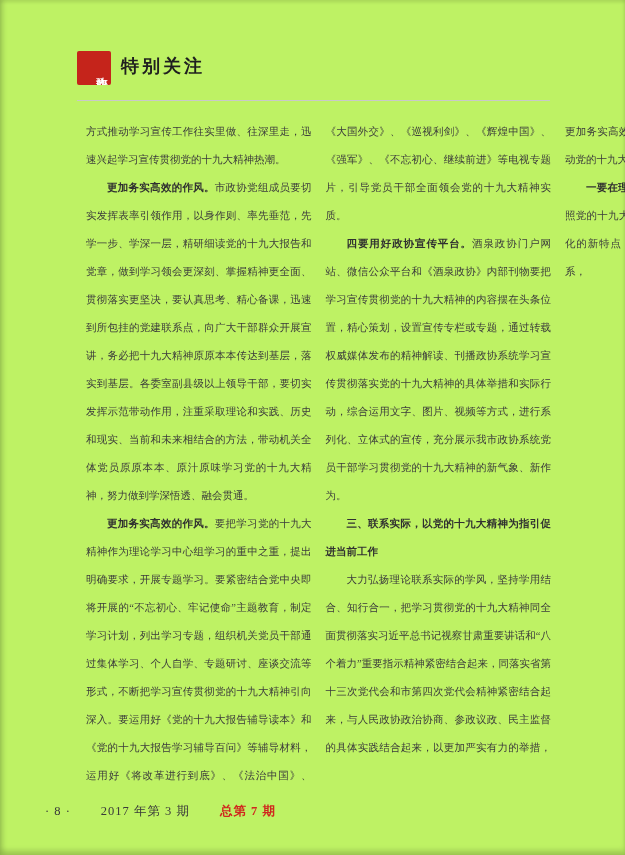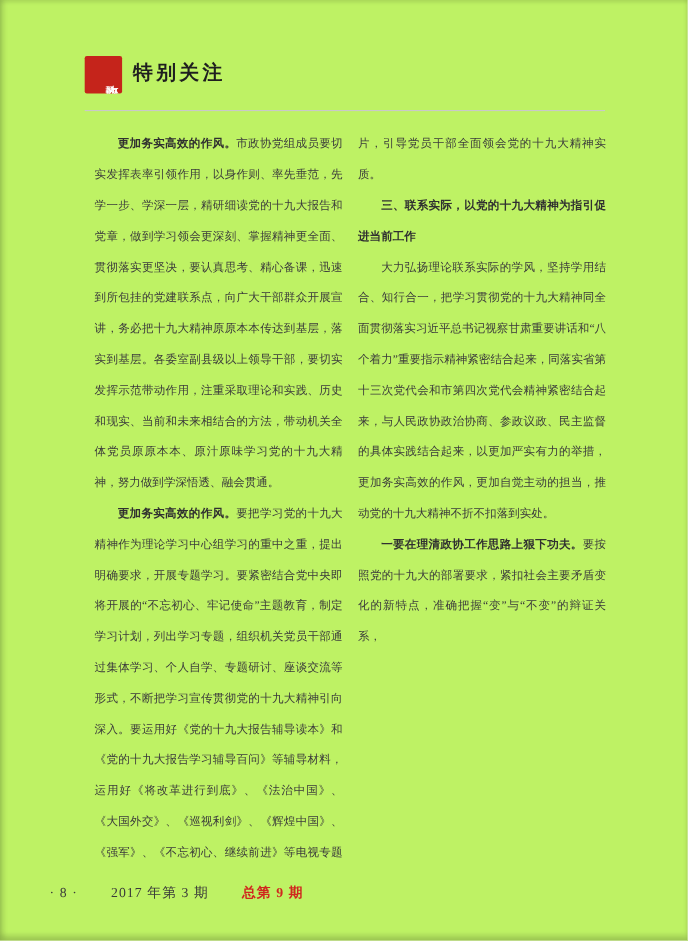--- a/index.html
+++ b/index.html
@@ -85,26 +85,28 @@
 
 <div class="page">
 
   <div class="seal">协商议政</div>
 
   <h1 class="col-title">特别关注</h1>
 
   <div class="rule"></div>
 
   <main class="article">
+    <p class="first"><b></b><span>方式推动学习宣传工作往实里做、往深里走，迅速兴起学习宣传贯彻党的十九大精神热潮。</span></p>
     <p><b>更加务实高效的作风。</b><span>市政协党组成员要切实发挥表率引领作用，以身作则、率先垂范，先学一步、学深一层，精研细读党的十九大报告和党章，做到学习领会更深刻、掌握精神更全面、贯彻落实更坚决，要认真思考、精心备课，迅速到所包挂的党建联系点，向广大干部群众开展宣讲，务必把十九大精神原原本本传达到基层，落实到基层。各委室副县级以上领导干部，要切实发挥示范带动作用，注重采取理论和实践、历史和现实、当前和未来相结合的方法，带动机关全体党员原原本本、原汁原味学习党的十九大精神，努力做到学深悟透、融会贯通。</span></p>
     <p><b>更加务实高效的作风。</b><span>要把学习党的十九大精神作为理论学习中心组学习的重中之重，提出明确要求，开展专题学习。要紧密结合党中央即将开展的“不忘初心、牢记使命”主题教育，制定学习计划，列出学习专题，组织机关党员干部通过集体学习、个人自学、专题研讨、座谈交流等形式，不断把学习宣传贯彻党的十九大精神引向深入。要运用好《党的十九大报告辅导读本》和《党的十九大报告学习辅导百问》等辅导材料，运用好《将改革进行到底》、《法治中国》、《大国外交》、《巡视利剑》、《辉煌中国》、《强军》、《不忘初心、继续前进》等电视专题片，引导党员干部全面领会党的十九大精神实质。</span></p>
+    <p><b>四要用好政协宣传平台。</b><span>酒泉政协门户网站、微信公众平台和《酒泉政协》内部刊物要把学习宣传贯彻党的十九大精神的内容摆在头条位置，精心策划，设置宣传专栏或专题，通过转载权威媒体发布的精神解读、刊播政协系统学习宣传贯彻落实党的十九大精神的具体举措和实际行动，综合运用文字、图片、视频等方式，进行系列化、立体式的宣传，充分展示我市政协系统党员干部学习贯彻党的十九大精神的新气象、新作为。</span></p>
     <p><b>三、联系实际，以党的十九大精神为指引促进当前工作</b><span></span></p>
     <p><b></b><span>大力弘扬理论联系实际的学风，坚持学用结合、知行合一，把学习贯彻党的十九大精神同全面贯彻落实习近平总书记视察甘肃重要讲话和“八个着力”重要指示精神紧密结合起来，同落实省第十三次党代会和市第四次党代会精神紧密结合起来，与人民政协政治协商、参政议政、民主监督的具体实践结合起来，以更加严实有力的举措，更加务实高效的作风，更加自觉主动的担当，推动党的十九大精神不折不扣落到实处。</span></p>
     <p><b>一要在理清政协工作思路上狠下功夫。</b><span>要按照党的十九大的部署要求，紧扣社会主要矛盾变化的新特点，准确把握“变”与“不变”的辩证关系，</span></p>
   </main>
 
   <footer class="footer">
     <span>· 8 ·</span>
     <span>2017 年第 3 期</span>
-    <span class="issue-logo">总第 9 期</span>
+    <span class="issue-logo">总第 7 期</span>
   </footer>
 
 </div>
 
 </body></html>

